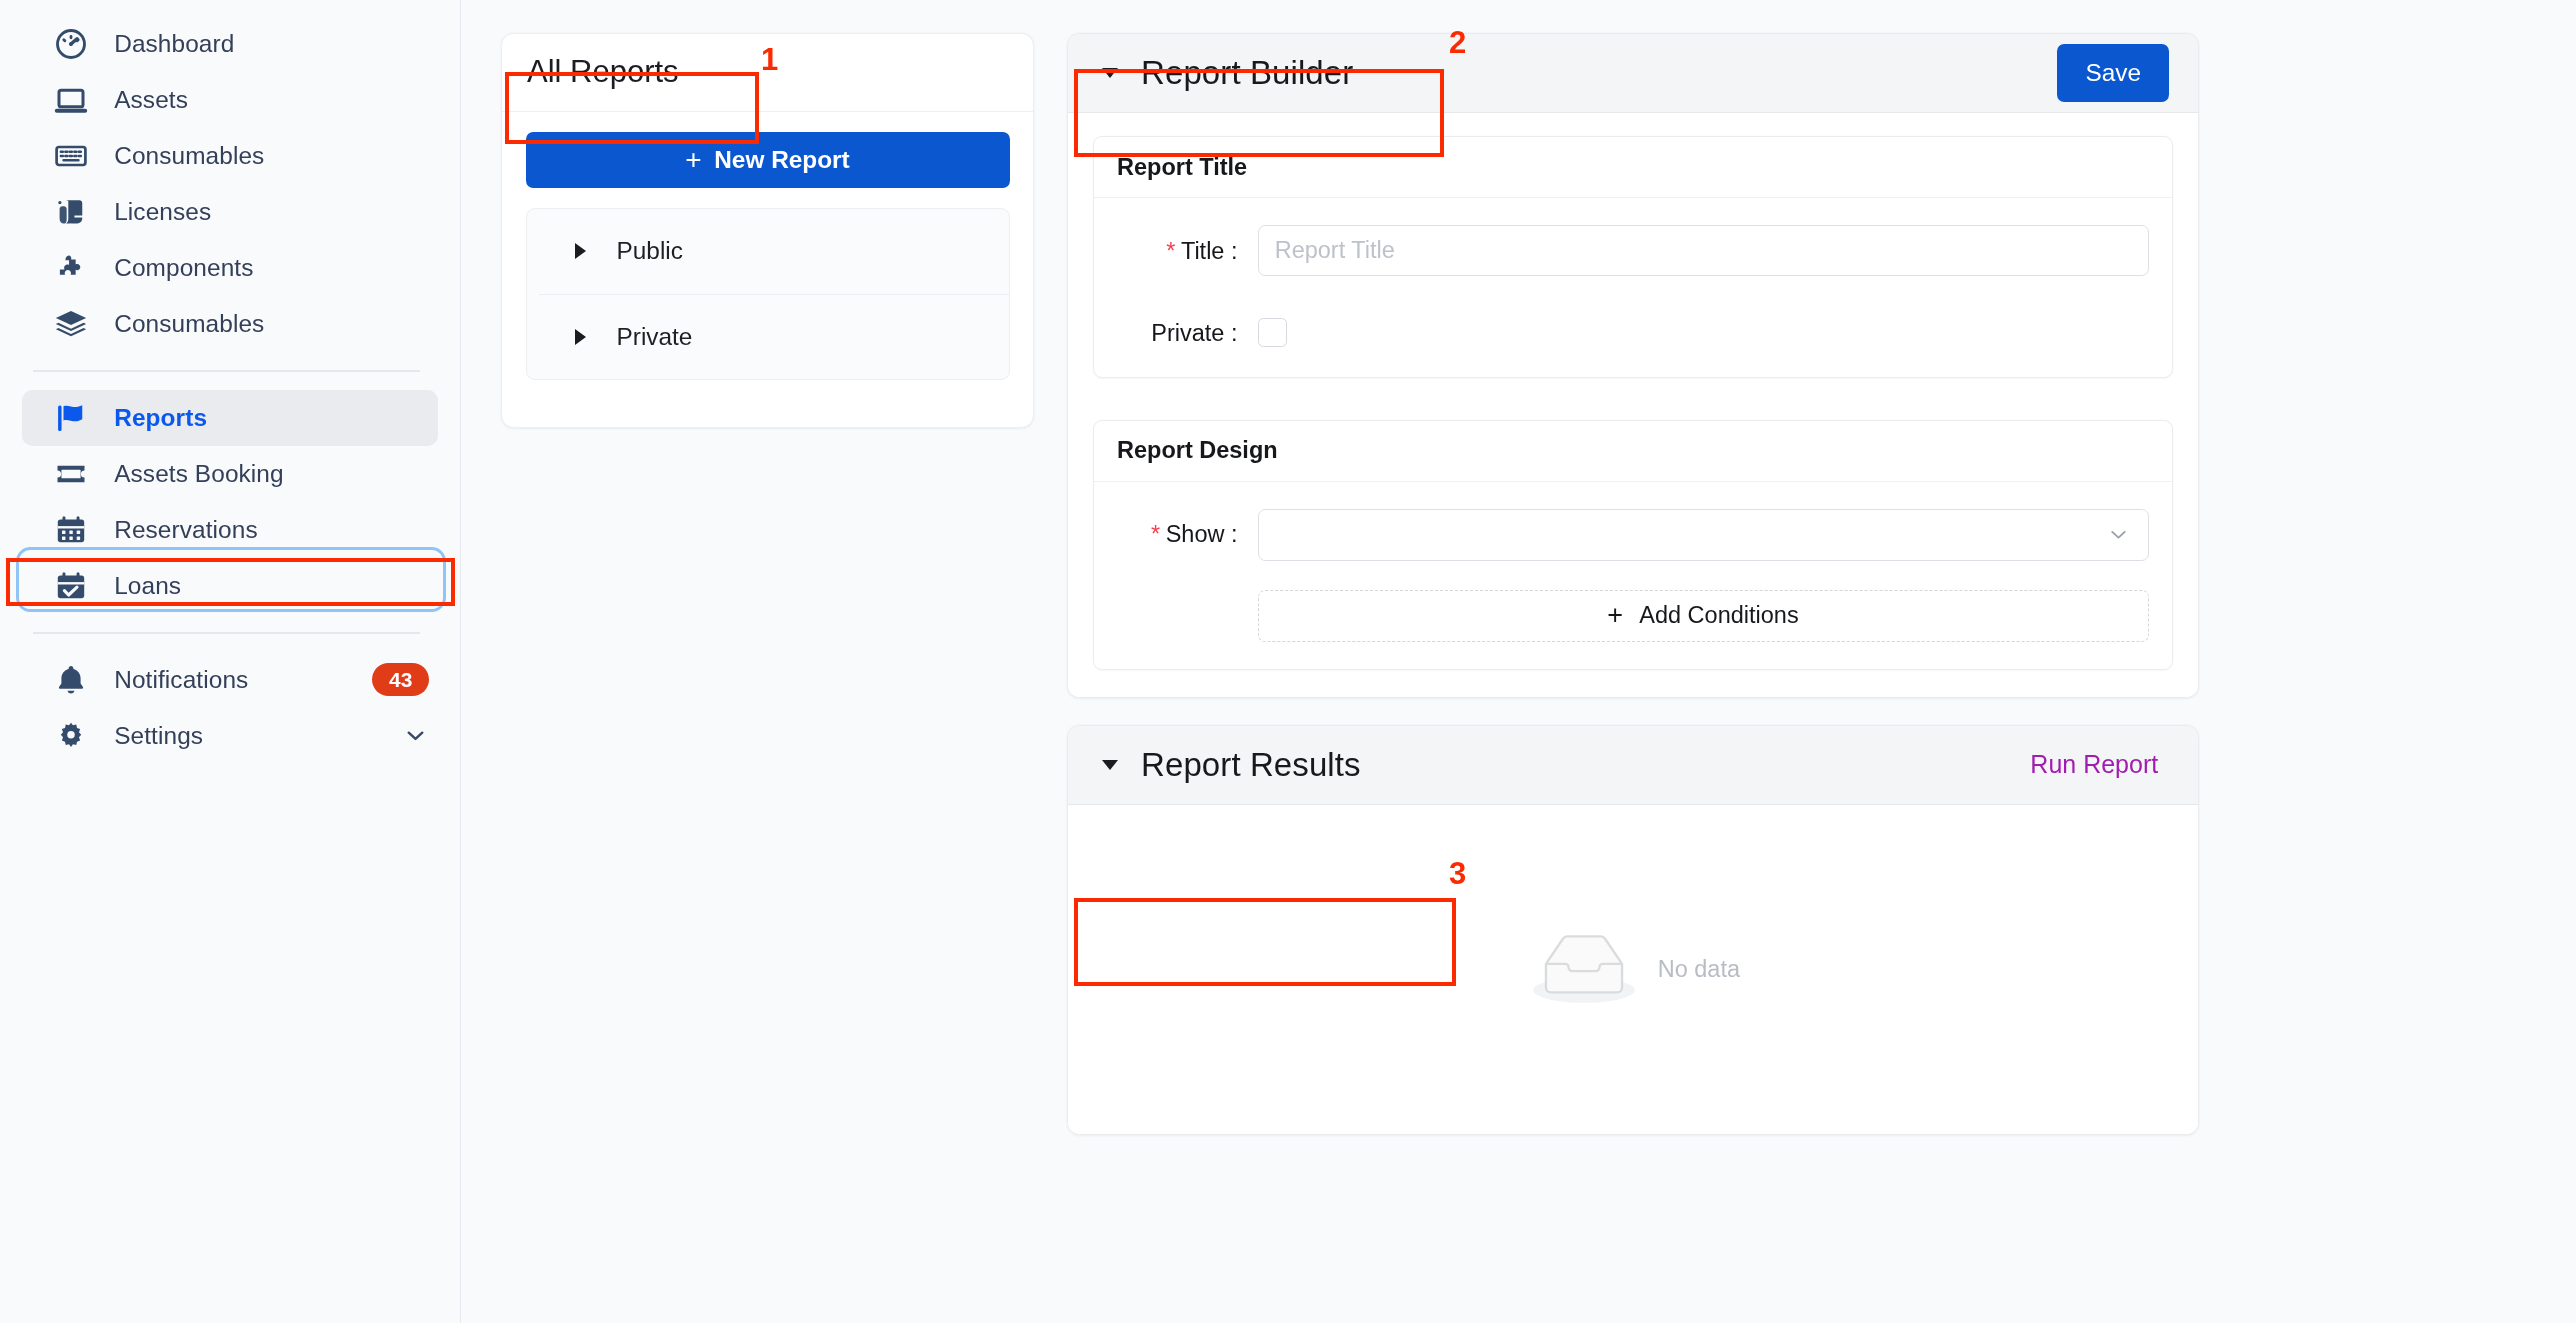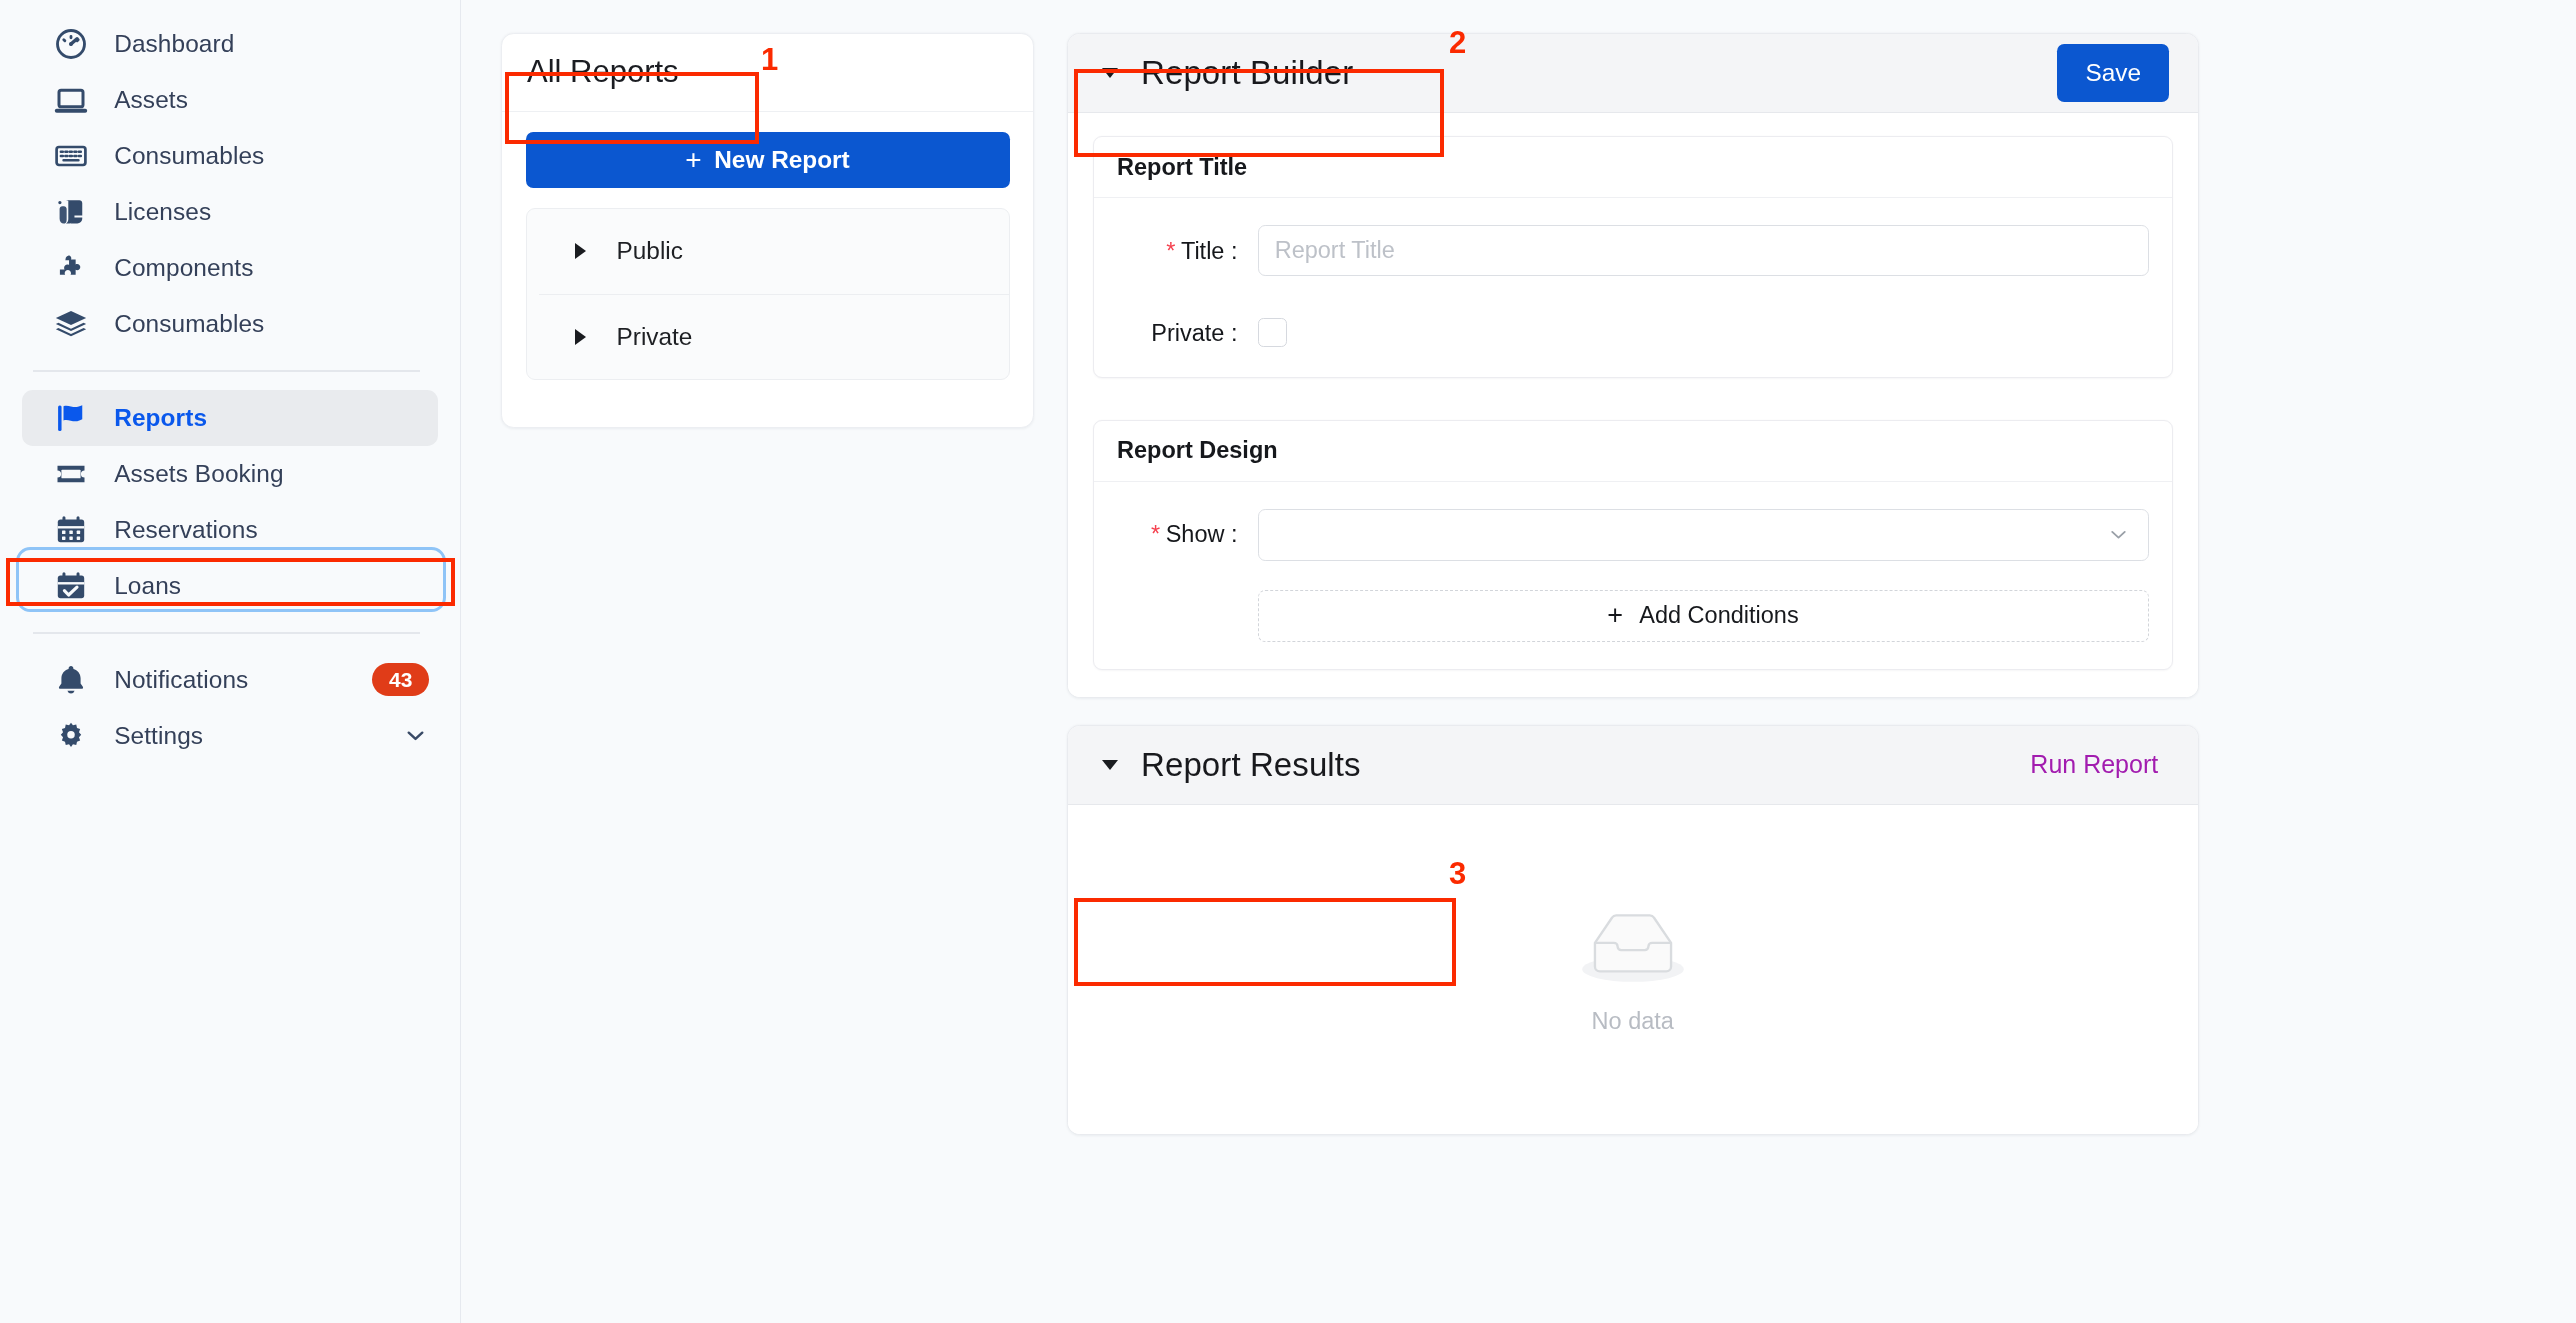--- a/index.html
+++ b/index.html
@@ -287,21 +287,21 @@
     color: #16181c;
     cursor: pointer;
     font-family: "Liberation Sans", sans-serif;
   }
   .add-cond .plus { font-size: 27px; line-height: 1; }
 
   
   .results-body {
     background: #fff;
     height: 329px;
-    display: flex; flex-direction: column;
+    display: flex; flex-direction: row;
     align-items: center; justify-content: center;
     gap: 16.2px;
   }
   .no-data-txt { font-size: 23.5px; color: #b8bcc3; }
 
   .row-gap-priv { margin-top: 40px; }
 </style>
 </head>
 <body>
 

